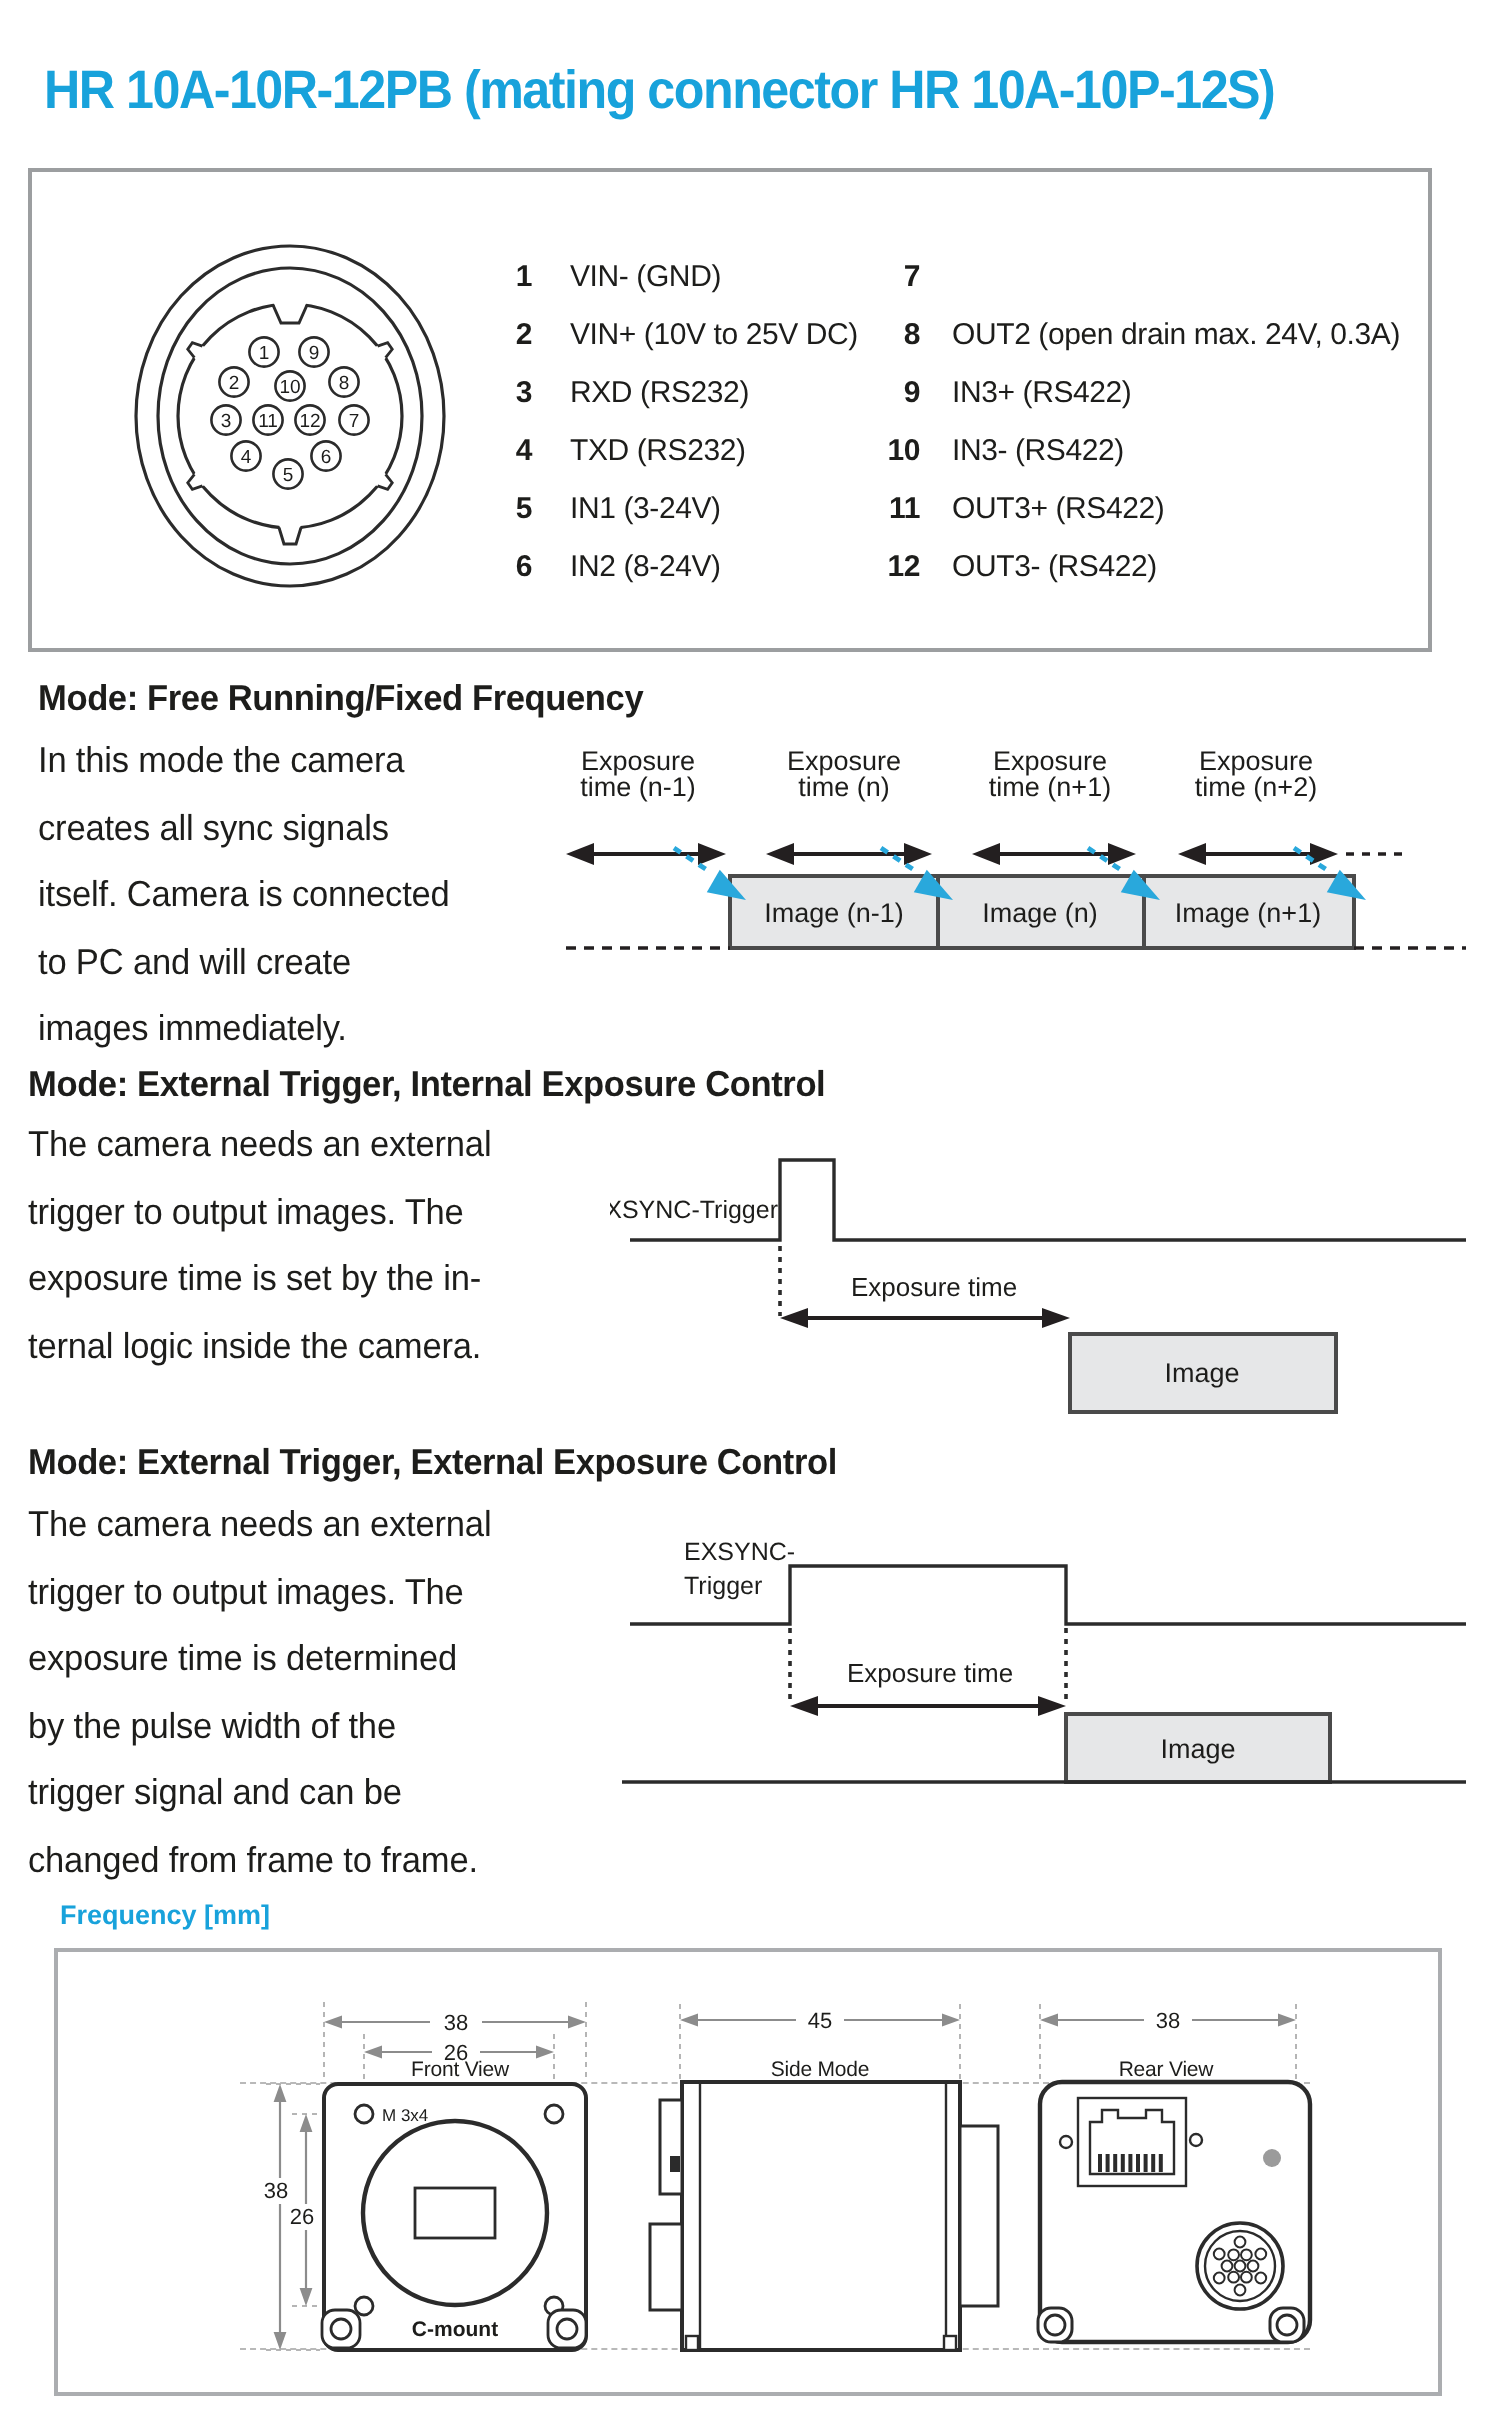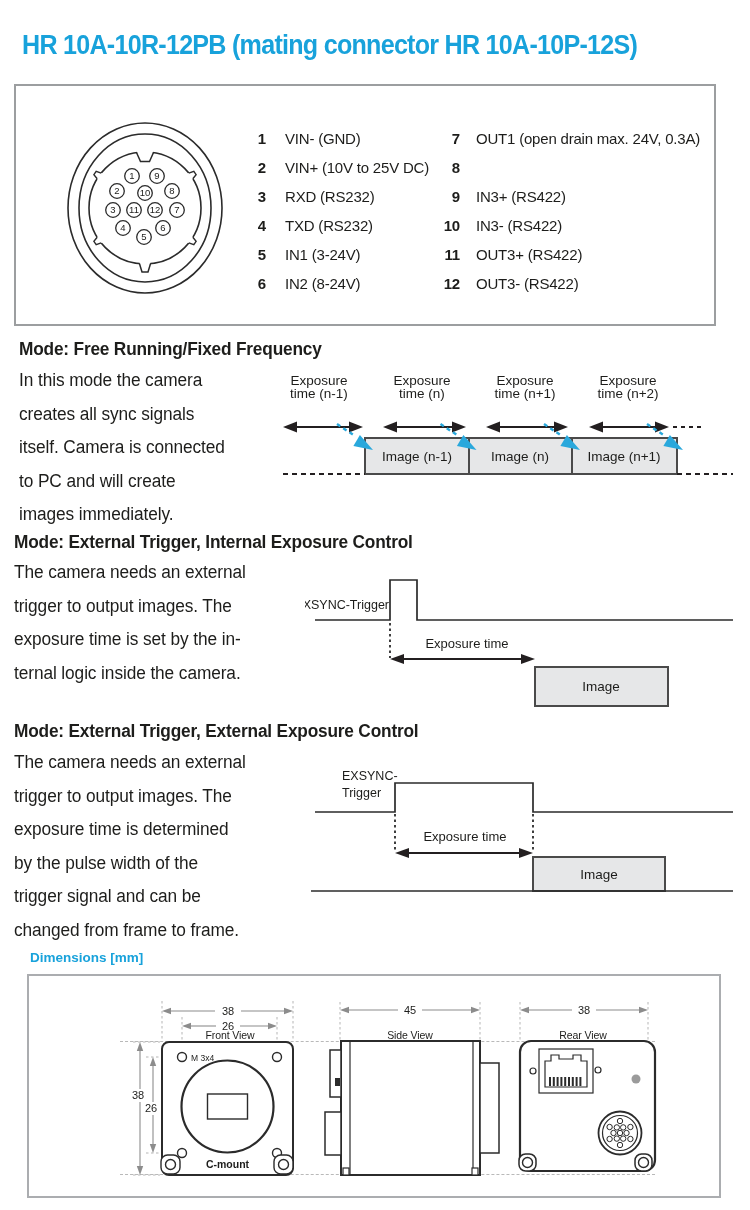--- a/index.html
+++ b/index.html
@@ -122,24 +122,24 @@
         <span>IN1 (3-24V)</span>
       </div>
     <div class="pin-row">
         <span class="pin-num">6</span>
         <span>IN2 (8-24V)</span>
       </div>
   </div>
   <div class="abs pincol c2">
     <div class="pin-row">
         <span class="pin-num">7</span>
-        <span>OUT1 (open drain max. 24V, 0.3A)</span>
       </div>
     <div class="pin-row">
         <span class="pin-num">8</span>
+        <span>OUT2 (open drain max. 24V, 0.3A)</span>
       </div>
     <div class="pin-row">
         <span class="pin-num">9</span>
         <span>IN3+ (RS422)</span>
       </div>
     <div class="pin-row">
         <span class="pin-num">10</span>
         <span>IN3- (RS422)</span>
       </div>
     <div class="pin-row">
@@ -248,25 +248,25 @@
     <g>
       <line class="dline" x1="102" y1="100" x2="216" y2="100"></line>
       <polygon class="blk" points="90,100 104,95 104,105"></polygon>
       <polygon class="blk" points="228,100 214,95 214,105"></polygon>
     </g>
     <rect class="imgbox" x="228" y="104" width="132" height="34"></rect>
     <text x="294" y="126" text-anchor="middle" font-size="13.5">Image</text>
     <line x1="6" y1="138" x2="434" y2="138" stroke="#2b2b2b" stroke-width="1.7"></line>
   </svg>
 
-  <div class="abs dim-title">Dimensions [mm]</div>
+  <div class="abs dim-title">Frequency [mm]</div>
   <div class="abs dimbox"></div>
 
   <div class="abs view-label" style="left:175px">Front View</div>
-  <div class="abs view-label" style="left:355px">Side View</div>
+  <div class="abs view-label" style="left:355px">Side Mode</div>
   <div class="abs view-label" style="left:528px">Rear View</div>
 
   <div class="abs dash-connector" style="left:120px;top:1041px;width:535px"></div>
   <div class="abs dash-connector" style="left:120px;top:1174px;width:535px"></div>
 
   <svg class="abs" style="left:105px;top:993px" width="215" height="197" viewBox="0 0 215 197">
     <g>
       <line class="ext" x1="57" y1="8" x2="57" y2="47"></line>
         <line class="ext" x1="188" y1="8" x2="188" y2="47"></line>
       <line class="ext" x1="77" y1="24" x2="77" y2="60"></line>

